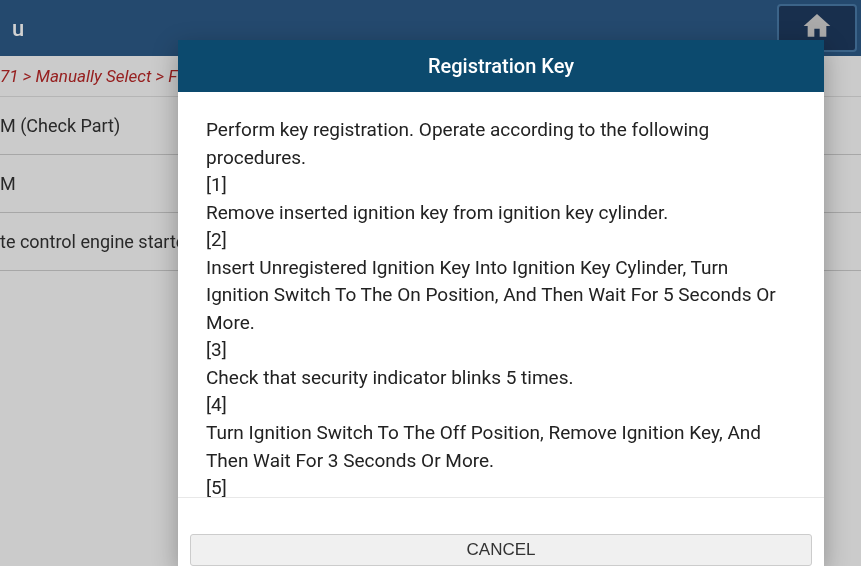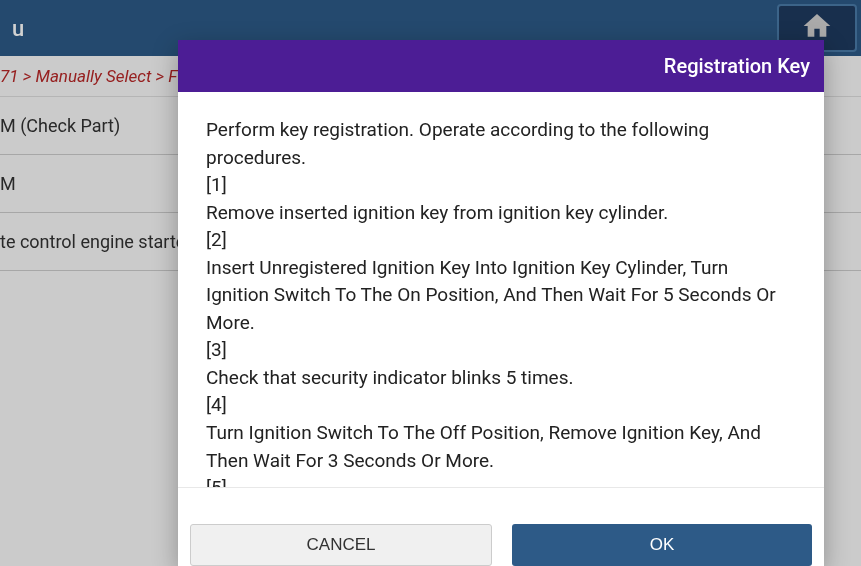--- a/index.html
+++ b/index.html
@@ -73,44 +73,44 @@
       left: 178px;
       width: 646px;
       background: white;
       box-shadow: 0 8px 24px rgba(0,0,0,0.3);
       z-index: 200;
       display: flex;
       flex-direction: column;
       height: 526px;
     }
     .dialog-header {
-      background: #4c1d95;
+      background: #0c4a6e;
       color: white;
       padding: 14px;
-      text-align: right;
+      text-align: center;
       font-size: 20px;
       font-weight: 500;
     }
     .dialog-body {
       padding: 24px 28px;
       font-size: 19px;
       line-height: 1.45;
       color: #222;
       flex: 1;
       overflow-y: auto;
     }
     .dialog-footer {
       display: flex;
       gap: 20px;
       padding: 8px 12px 0 12px;
       border-top: 1px solid #e8e8e8;
     }
     .dialog-btn {
       flex: 1;
-      height: 42px;
+      height: 32px;
       font-size: 17px;
       border: none;
       display: flex;
       align-items: center;
       justify-content: center;
       cursor: pointer;
       margin-top: 28px;
     }
     .btn-cancel {
       background: #f0f0f0;
@@ -164,15 +164,14 @@
 [2]
 Insert Unregistered Ignition Key Into Ignition Key Cylinder, Turn Ignition Switch To The On Position, And Then Wait For 5 Seconds Or More.
 [3]
 Check that security indicator blinks 5 times.
 [4]
 Turn Ignition Switch To The Off Position, Remove Ignition Key, And Then Wait For 3 Seconds Or More.
 [5]
 A maximum of 5 ignition keys can be registered by repeating procedures from step 2 to step 4 using unregistered ignition keys. Touch 'Next' to end key registration mode.</span></div>
   <div class="dialog-footer">
     <button class="dialog-btn btn-cancel">CANCEL</button>
-    <button class="dialog-btn btn-ok">OK</button>
   </div>
 </div>
 
 </body></html>

